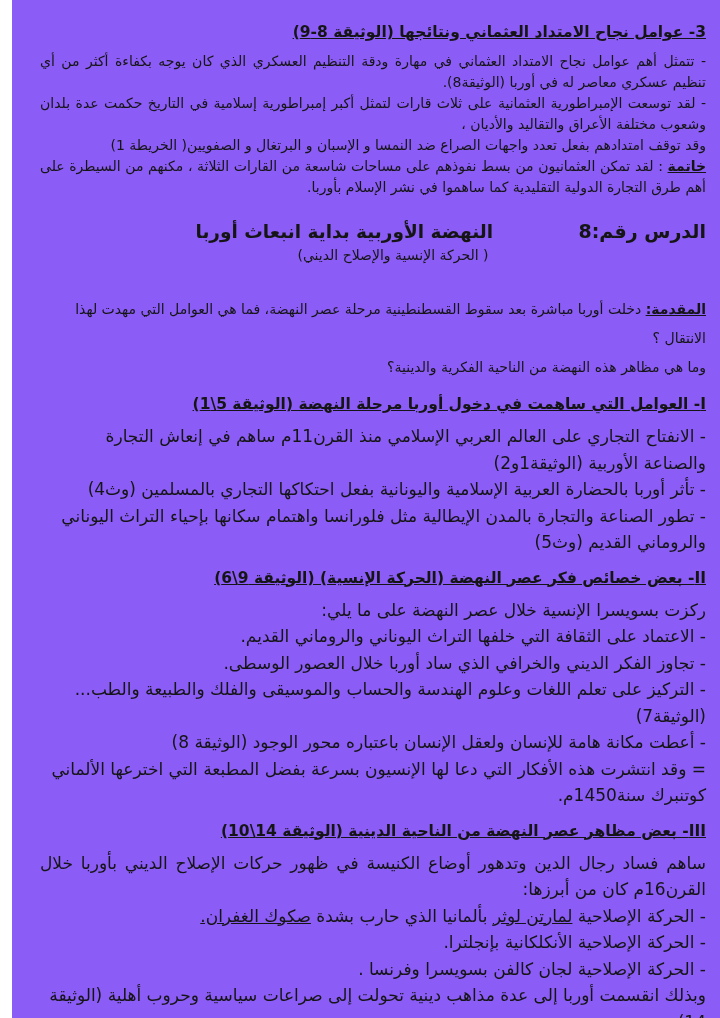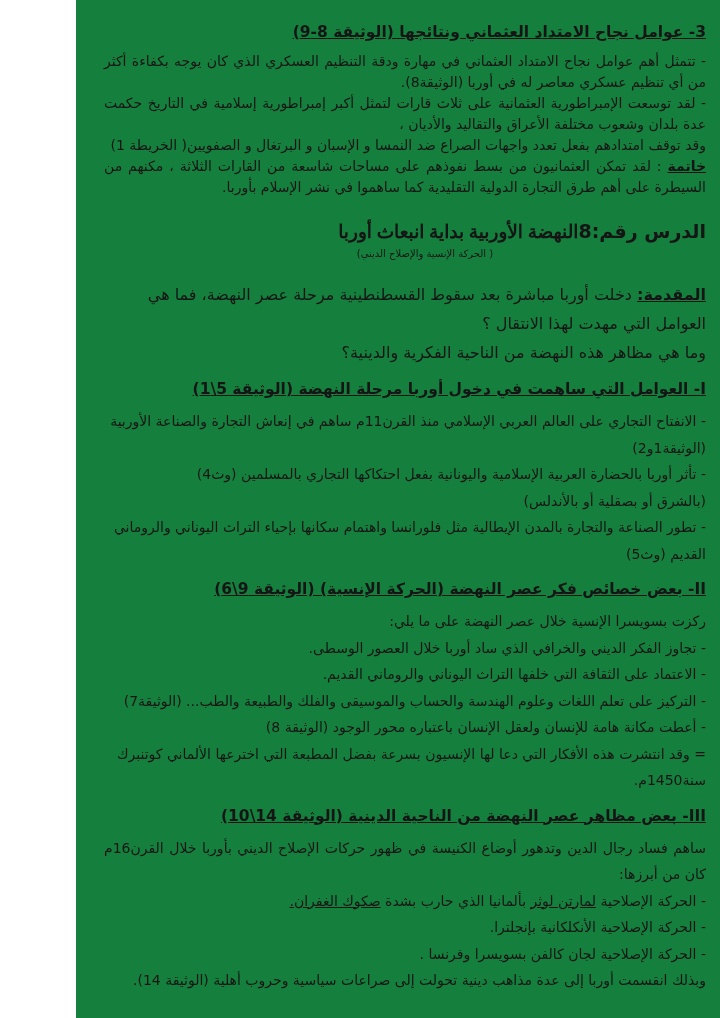--- a/index.html
+++ b/index.html
@@ -8,25 +8,25 @@
     background: #ffffff;
   }
   body {
     width: 720px;
     font-family: "DejaVu Sans", sans-serif;
     color: #151515;
     direction: rtl;
   }
   .page {
     box-sizing: border-box;
-    width: 644px;
+    width: 708px;
     height: 1018px;
     overflow: hidden;
     padding: 20px 14px 8px 28px;
-    background: #15803d;
+    background: #8b5cf6;
     text-align: right;
   }
   p { margin: 0; }
   .h {
     font-weight: 700;
     text-decoration: underline;
     font-size: 15.5px;
     margin: 10px 0 7px 0;
     line-height: 24px;
   }
@@ -47,38 +47,38 @@
     display: flex;
     align-items: baseline;
   }
   .lesson-num {
     font-weight: 700;
     font-size: 19px;
     white-space: nowrap;
   }
   .lesson-title {
     flex: 1;
+    text-align: center;
     font-weight: 700;
     font-size: 18.5px;
     padding-left: 70px;
-    font-family: Liberation Serif, serif;
   }
   .lesson-sub {
     text-align: center;
-    font-size: 10px;
+    font-size: 14px;
     margin-top: 5px;
     padding-left: 40px;
   }
   .intro {
-    margin-top: 21px;
-    font-size: 16px;
+    margin-top: 32px;
+    font-size: 14px;
     line-height: 29px;
   }
   .b {
-    font-size: 14px;
+    font-size: 17px;
     line-height: 26.5px;
   }
   .u { text-decoration: underline; }
 </style>
 </head>
 <body>
 
 <div class="page">
 
   <p class="h t1">3- عوامل نجاح الامتداد العثماني ونتائجها (الوثيقة 8-9)</p>
@@ -92,27 +92,26 @@
     <span class="lesson-num">الدرس رقم:8</span>
     <span class="lesson-title">النهضة الأوربية بداية انبعاث أوربا</span>
   </div>
   <p class="lesson-sub">( الحركة الإنسية والإصلاح الديني)</p>
 
   <p class="intro"><span class="lead">المقدمة:</span><span> دخلت أوربا مباشرة بعد سقوط القسطنطينية مرحلة عصر النهضة، فما هي العوامل التي مهدت لهذا الانتقال ؟</span><br><span>وما هي مظاهر هذه النهضة من الناحية الفكرية والدينية؟</span></p>
 
   <p class="h">I- العوامل التي ساهمت في دخول أوربا مرحلة النهضة (الوثيقة 5\1)</p>
   <p class="b">- الانفتاح التجاري على العالم العربي الإسلامي منذ القرن11م ساهم في إنعاش التجارة والصناعة الأوربية (الوثيقة1و2)</p>
   <p class="b">- تأثر أوربا بالحضارة العربية الإسلامية واليونانية بفعل احتكاكها التجاري بالمسلمين (وث4)</p>
-  <p class="b">(بالشرق أو بصقلية أو بالأندلس)</p>
   <p class="b">- تطور الصناعة والتجارة بالمدن الإيطالية مثل فلورانسا واهتمام سكانها بإحياء التراث اليوناني والروماني القديم (وث5)</p>
 
   <p class="h">II- بعض خصائص فكر عصر النهضة (الحركة الإنسية) (الوثيقة 9\6)</p>
   <p class="b">ركزت بسويسرا الإنسية خلال عصر النهضة على ما يلي:</p>
+  <p class="b">- الاعتماد على الثقافة التي خلفها التراث اليوناني والروماني القديم.</p>
   <p class="b">- تجاوز الفكر الديني والخرافي الذي ساد أوربا خلال العصور الوسطى.</p>
-  <p class="b">- الاعتماد على الثقافة التي خلفها التراث اليوناني والروماني القديم.</p>
   <p class="b">- التركيز على تعلم اللغات وعلوم الهندسة والحساب والموسيقى والفلك والطبيعة والطب... (الوثيقة7)</p>
   <p class="b">- أعطت مكانة هامة للإنسان ولعقل الإنسان باعتباره محور الوجود (الوثيقة 8)</p>
   <p class="b">= وقد انتشرت هذه الأفكار التي دعا لها الإنسيون بسرعة بفضل المطبعة التي اخترعها الألماني كوتنبرك سنة1450م.</p>
 
   <p class="h">III- بعض مظاهر عصر النهضة من الناحية الدينية (الوثيقة 14\10)</p>
   <p class="b just">ساهم فساد رجال الدين وتدهور أوضاع الكنيسة في ظهور حركات الإصلاح الديني بأوربا خلال القرن16م كان من أبرزها:</p>
   <p class="b"><span>- الحركة الإصلاحية </span><span class="u">لمارتن لوثر</span><span> بألمانيا الذي حارب بشدة </span><span class="u">صكوك الغفران.</span></p>
   <p class="b">- الحركة الإصلاحية الأنكلكانية بإنجلترا.</p>
   <p class="b">- الحركة الإصلاحية لجان كالفن بسويسرا وفرنسا .</p>
   <p class="b">وبذلك انقسمت أوربا إلى عدة مذاهب دينية تحولت إلى صراعات سياسية وحروب أهلية (الوثيقة 14).</p>

